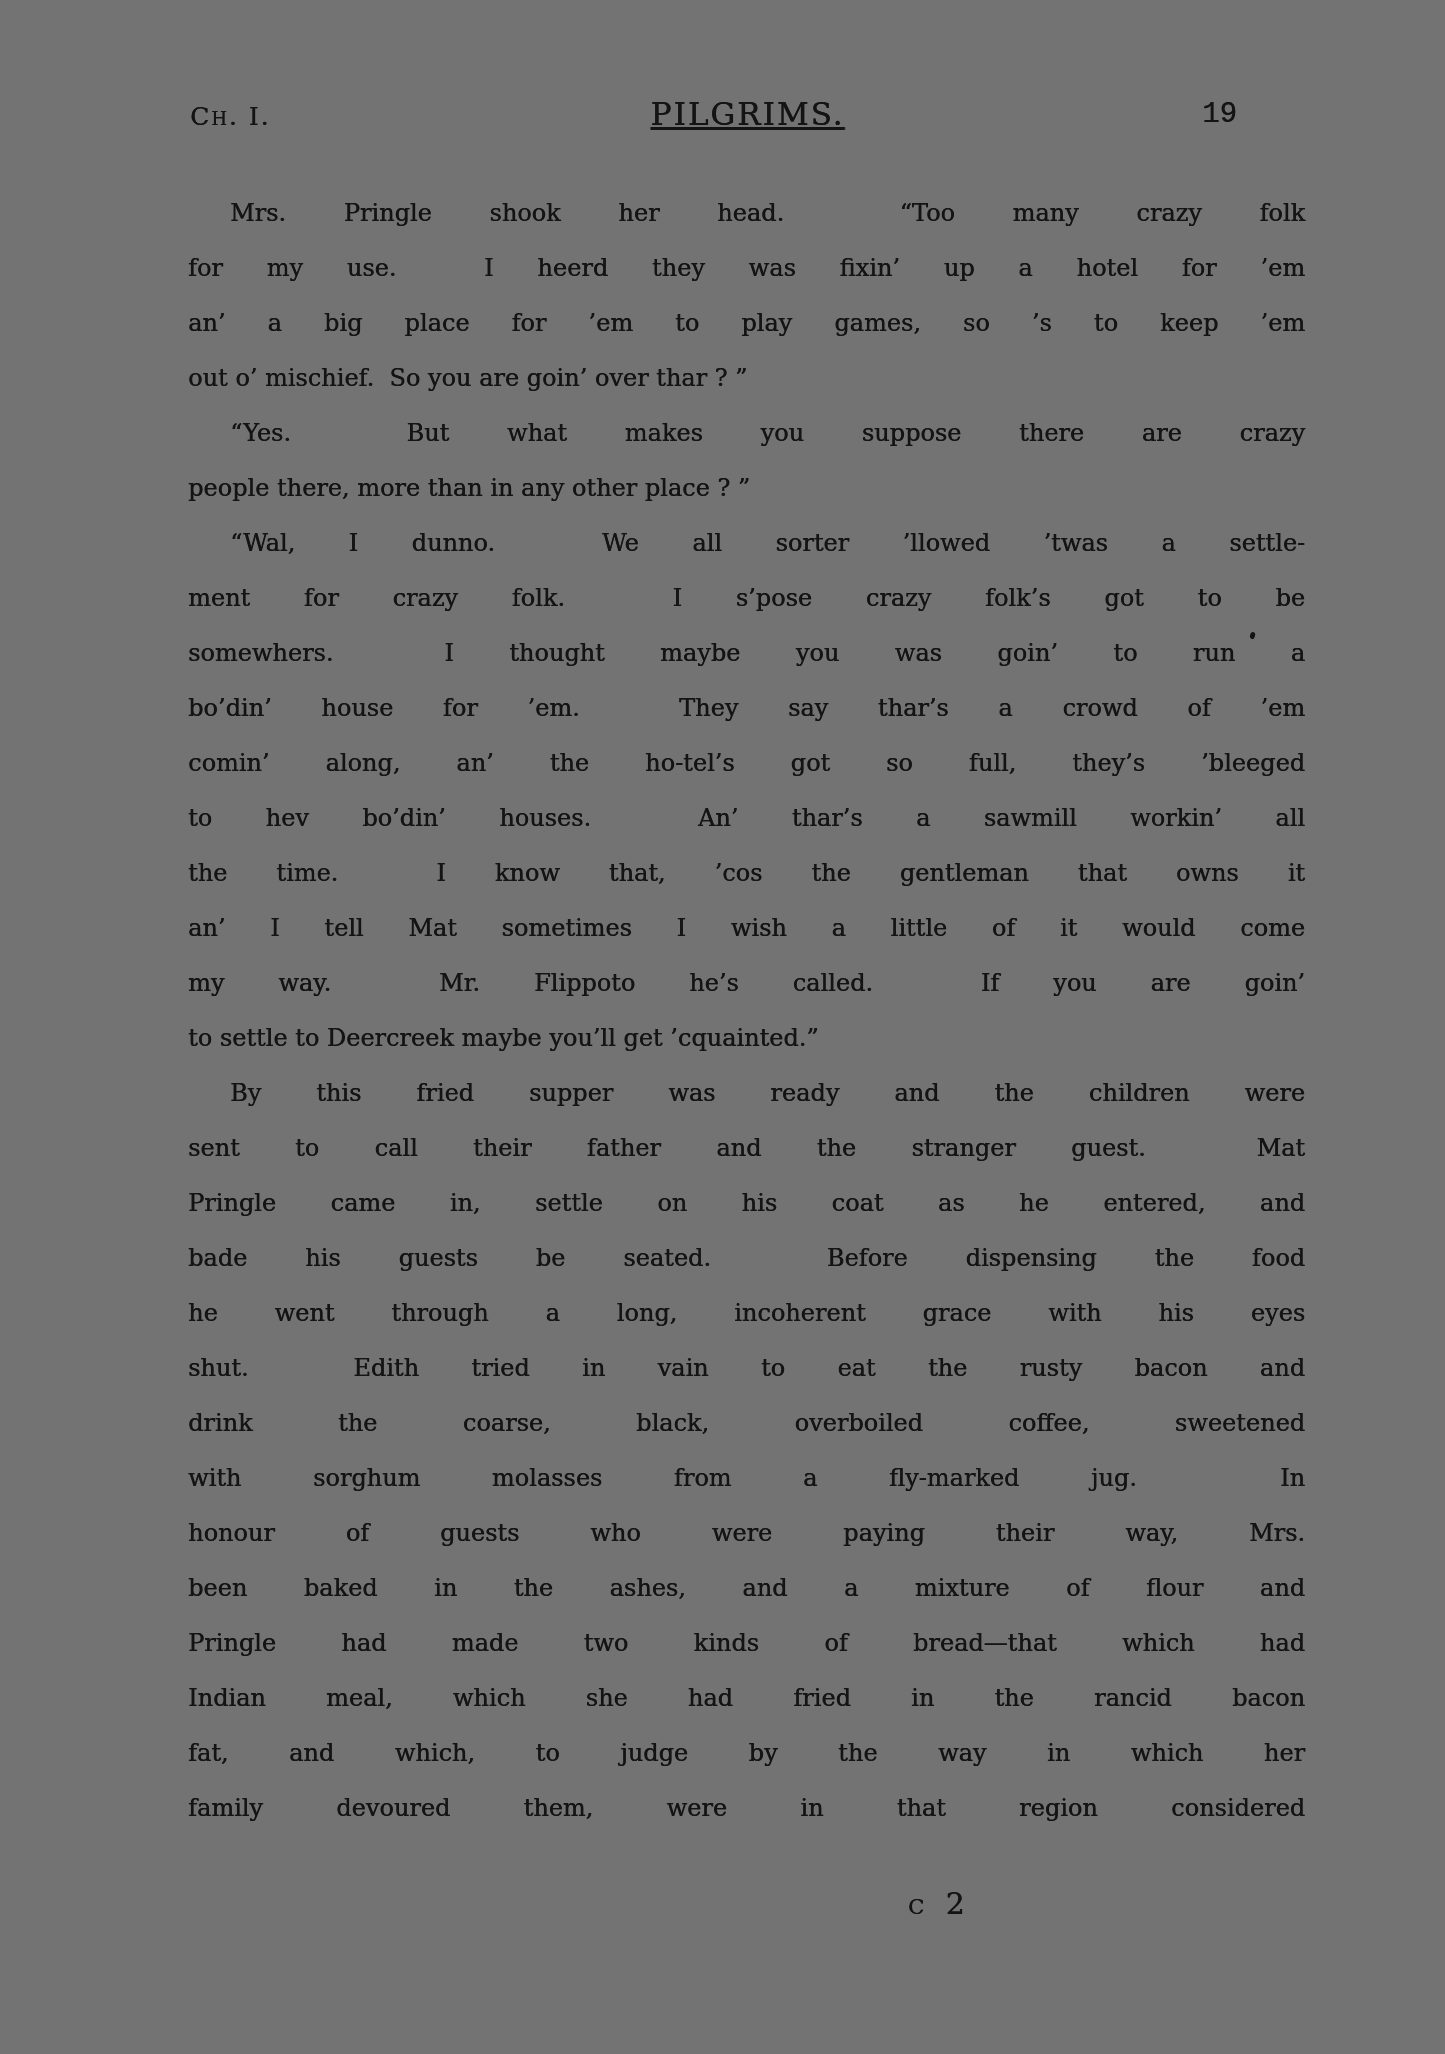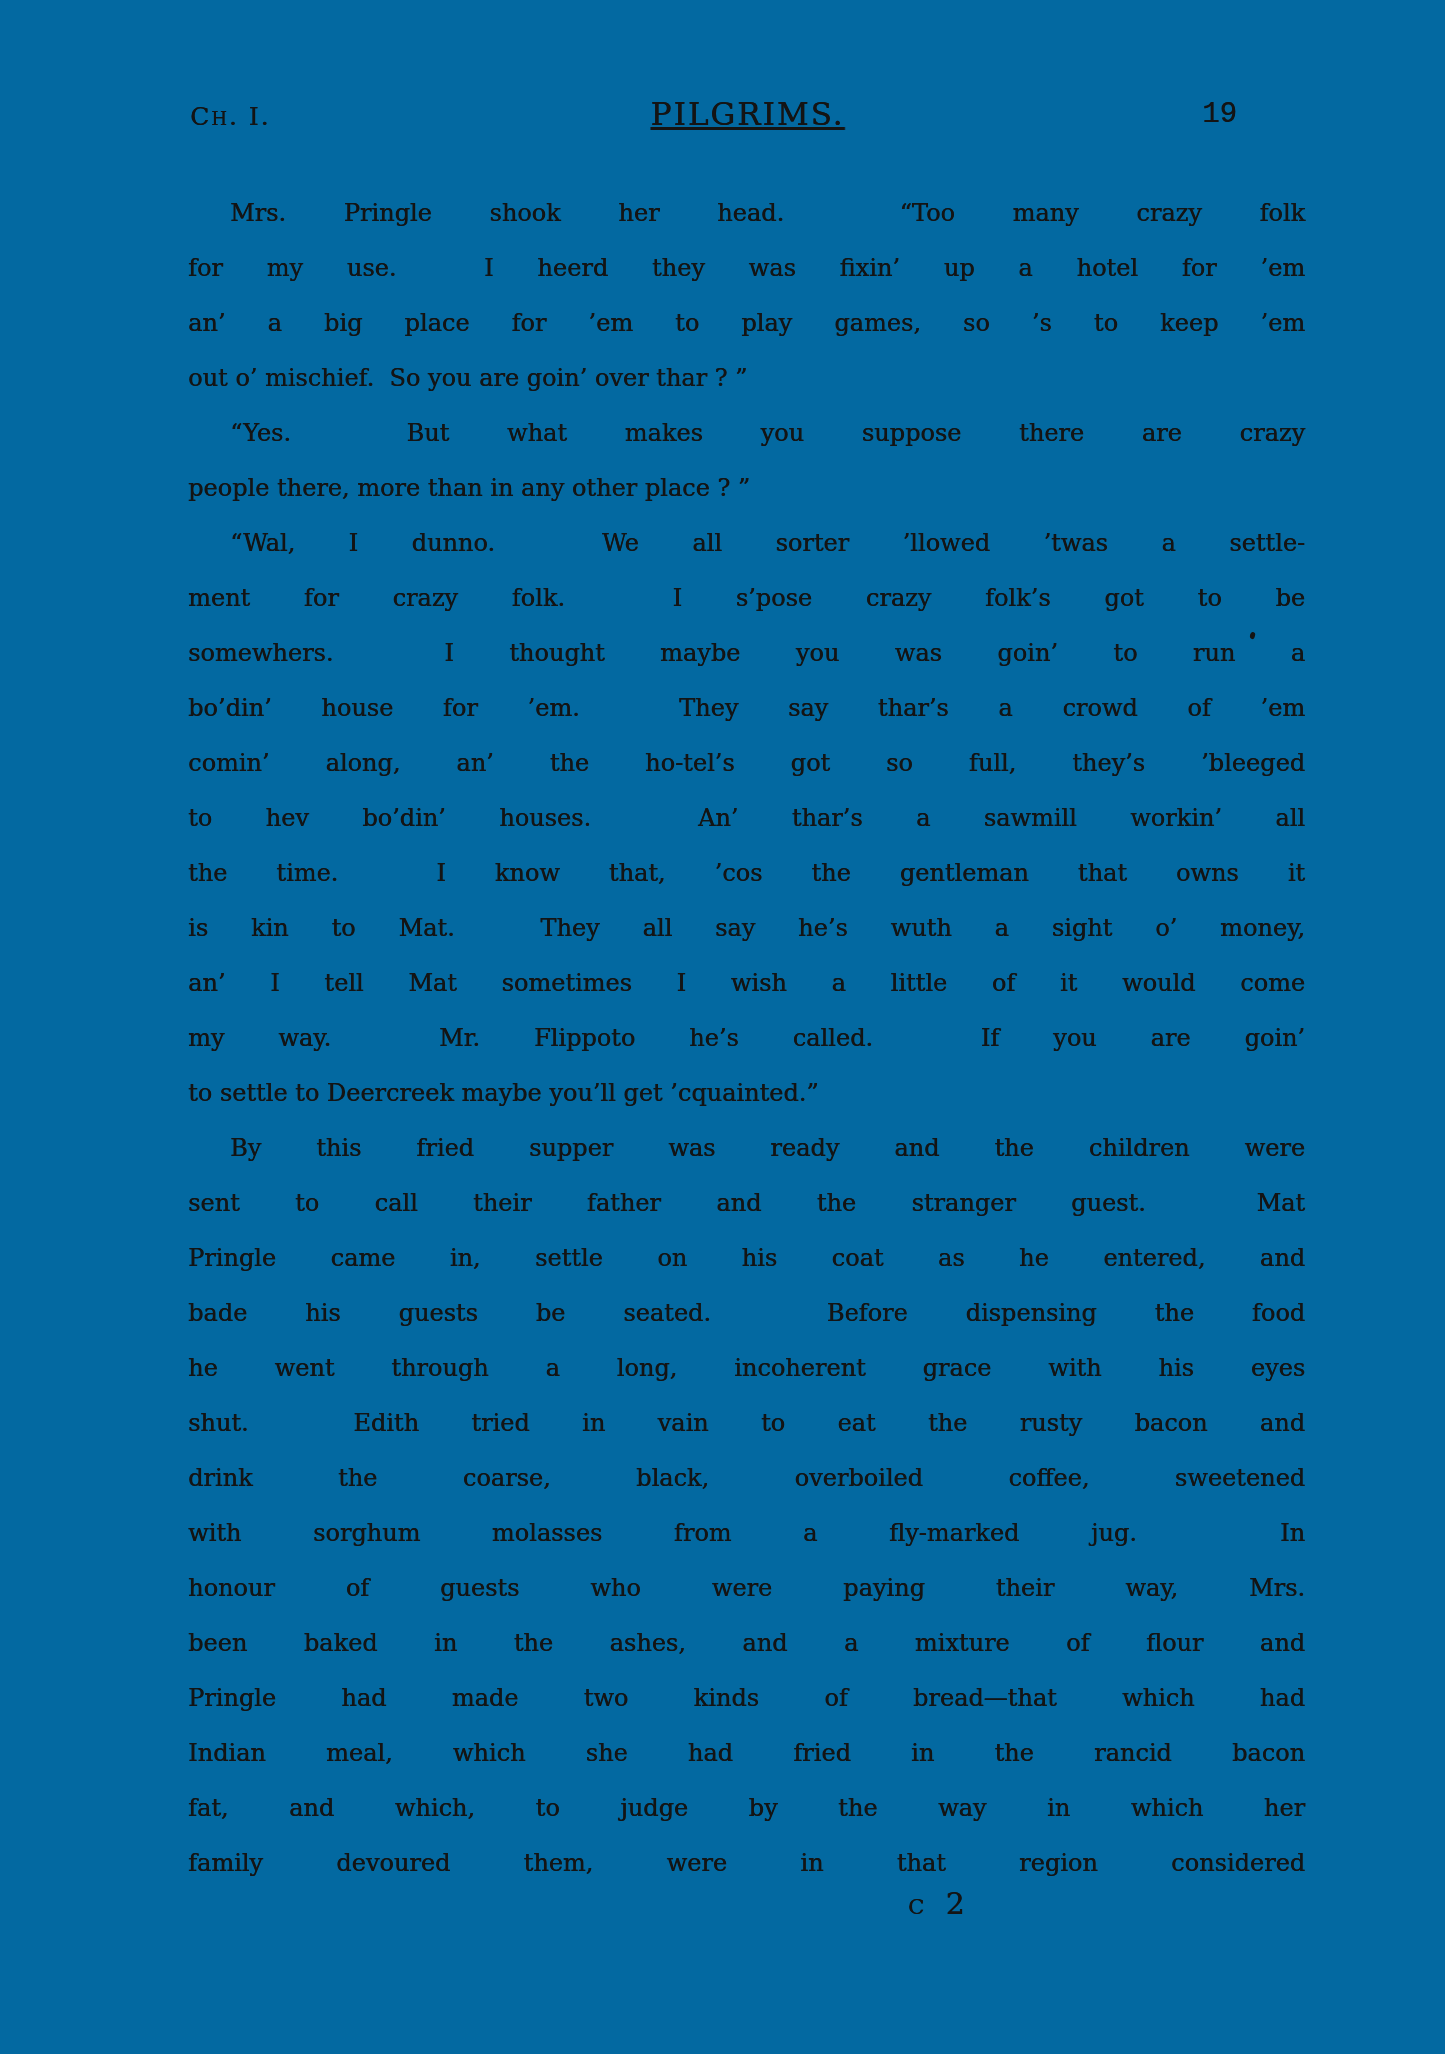--- a/index.html
+++ b/index.html
@@ -4,21 +4,21 @@
 <style>
   html, body {
     margin: 0;
     padding: 0;
     background: #ffffff;
   }
   .page {
     position: relative;
     width: 1445px;
     height: 2054px;
-    background: #0369a1;
+    background: #737373;
     overflow: hidden;
     font-family: "DejaVu Serif", "Liberation Serif", serif;
     color: #141414;
   }
   
   .running-header {
     position: absolute;
     left: 190px;
     right: 140px;
     top: 96px;
@@ -116,21 +116,20 @@
       <div class="line para-end">out o’ mischief.&nbsp; So you are goin’ over thar ?&nbsp;”</div>
       <div class="line indent">“Yes.&nbsp; But what makes you suppose there are crazy</div>
       <div class="line para-end">people there, more than in any other place ?&nbsp;”</div>
       <div class="line indent">“Wal, I dunno.&nbsp; We all sorter ’llowed ’twas a settle-</div>
       <div class="line">ment for crazy folk.&nbsp; I s’pose crazy folk’s got to be</div>
       <div class="line">somewhers.&nbsp; I thought maybe you was goin’ to run a</div>
       <div class="line">bo’din’ house for ’em.&nbsp; They say thar’s a crowd of ’em</div>
       <div class="line">comin’ along, an’ the ho-tel’s got so full, they’s ’bleeged</div>
       <div class="line">to hev bo’din’ houses.&nbsp; An’ thar’s a sawmill workin’ all</div>
       <div class="line">the time.&nbsp; I know that, ’cos the gentleman that owns it</div>
-      <div class="line">is kin to Mat.&nbsp; They all say he’s wuth a sight o’ money,</div>
       <div class="line">an’ I tell Mat sometimes I wish a little of it would come</div>
       <div class="line">my way.&nbsp; Mr. Flippoto he’s called.&nbsp; If you are goin’</div>
       <div class="line para-end">to settle to Deercreek maybe you’ll get ’cquainted.”</div>
       <div class="line indent">By this fried supper was ready and the children were</div>
       <div class="line">sent to call their father and the stranger guest.&nbsp; Mat</div>
       <div class="line">Pringle came in, settle on his coat as he entered, and</div>
       <div class="line">bade his guests be seated.&nbsp; Before dispensing the food</div>
       <div class="line">he went through a long, incoherent grace with his eyes</div>
       <div class="line">shut.&nbsp; Edith tried in vain to eat the rusty bacon and</div>
       <div class="line">drink the coarse, black, overboiled coffee, sweetened</div>

